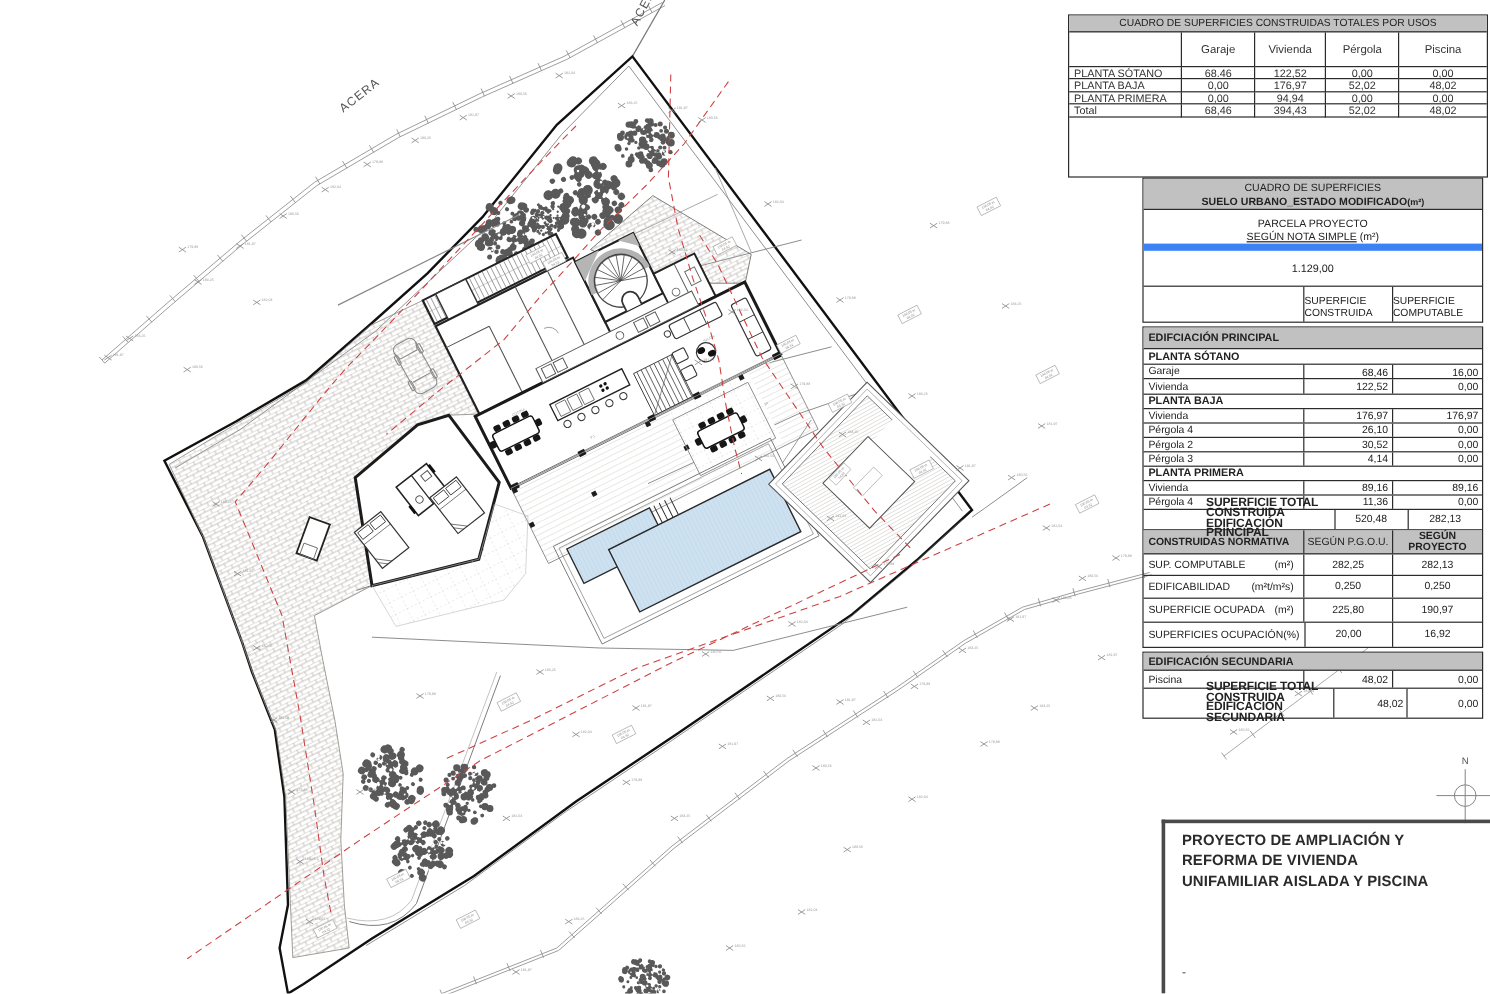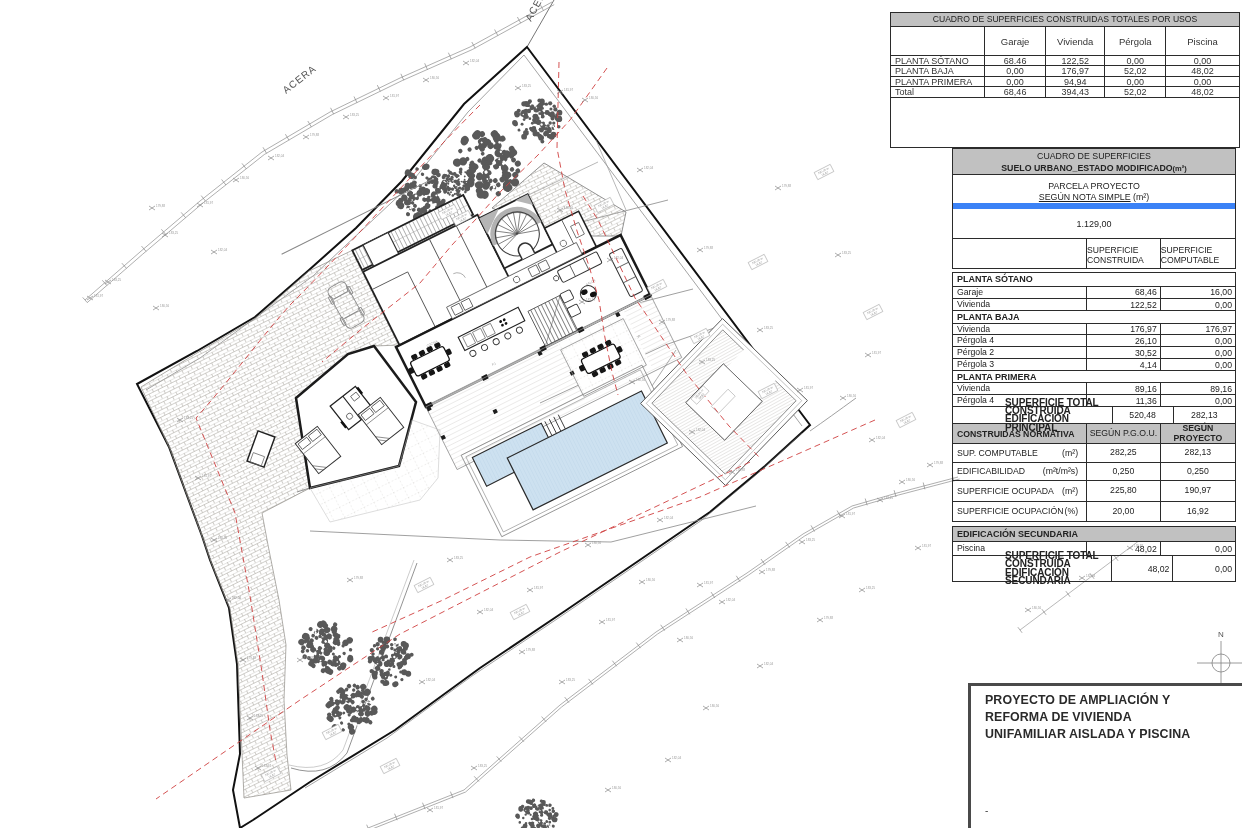--- a/index.html
+++ b/index.html
@@ -886,20 +886,21 @@
             <div class="parcR2">1.129,00</div>
           </div>
         </div>
 <div class="suph">
           <div class="c2a"></div>
           <div class="c2b supt">SUPERFICIE<br>CONSTRUIDA</div>
           <div class="c2c supt">SUPERFICIE<br>COMPUTABLE</div>
         </div>
 </div>
 <div class="boxB">
+<div class="band" style="height:17.5px">EDIFCIACIÓN PRINCIPAL</div>
 <div class="sect" style="height:13.5px">PLANTA SÓTANO</div>
 <div class="r2 " style="height:12.3px">
           <div class="c2a ">Garaje</div>
           <div class="c2b num">68,46</div>
           <div class="c2c num">16,00</div>
         </div>
 <div class="r2 " style="height:12.6px">
           <div class="c2a ">Vivienda</div>
           <div class="c2b num">122,52</div>
           <div class="c2c num">0,00</div>
@@ -965,21 +966,21 @@
 <div class="r2 " style="height:20.5px">
           <div class="c2a nw">
             <span>SUPERFICIE OCUPADA</span>
             <span class="unit">(m²)</span>
           </div>
           <div class="c2b cen">225,80</div>
           <div class="c2c cen">190,97</div>
         </div>
 <div class="r2 " style="height:19.5px">
           <div class="c2a nw">
-            <span>SUPERFICIE OCUPACIÓN</span>
+            <span>SUPERFICIES OCUPACIÓN</span>
             <span class="unit">(%)</span>
           </div>
           <div class="c2b cen">20,00</div>
           <div class="c2c cen">16,92</div>
         </div>
 </div>
 <div class="boxC">
 <div class="band" style="height:15px">EDIFICACIÓN SECUNDARIA</div>
 <div class="r2 " style="height:14.5px">
           <div class="c2a ">Piscina</div>

